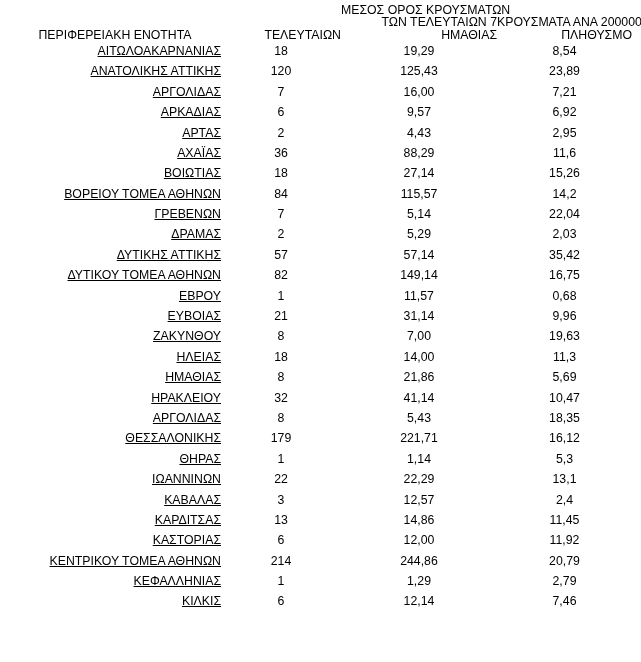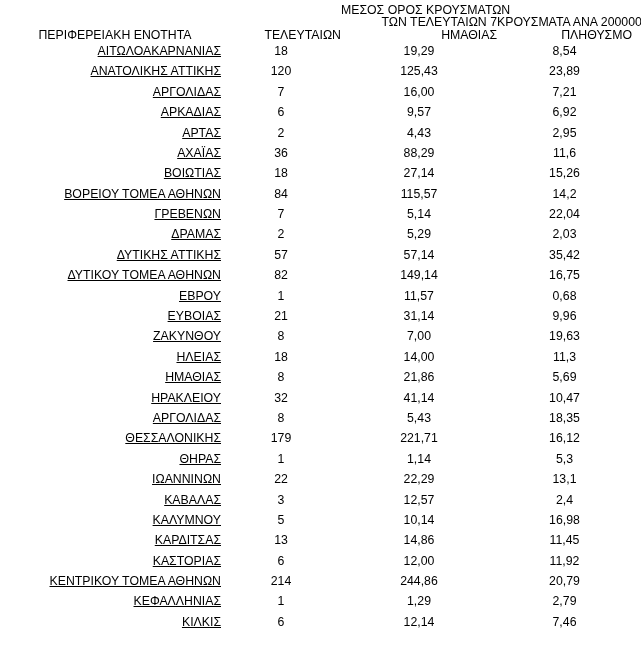--- a/index.html
+++ b/index.html
@@ -251,26 +251,20 @@
           <td class="num">22,29</td>
           <td class="num">13,1</td>
         </tr>
         <tr>
           <td class="region">ΚΑΒΑΛΑΣ</td>
           <td class="num">3</td>
           <td class="num">12,57</td>
           <td class="num">2,4</td>
         </tr>
         <tr>
-          <td class="region">ΚΑΛΥΜΝΟΥ</td>
-          <td class="num">5</td>
-          <td class="num">10,14</td>
-          <td class="num">16,98</td>
-        </tr>
-        <tr>
           <td class="region">ΚΑΡΔΙΤΣΑΣ</td>
           <td class="num">13</td>
           <td class="num">14,86</td>
           <td class="num">11,45</td>
         </tr>
         <tr>
           <td class="region">ΚΑΣΤΟΡΙΑΣ</td>
           <td class="num">6</td>
           <td class="num">12,00</td>
           <td class="num">11,92</td>

